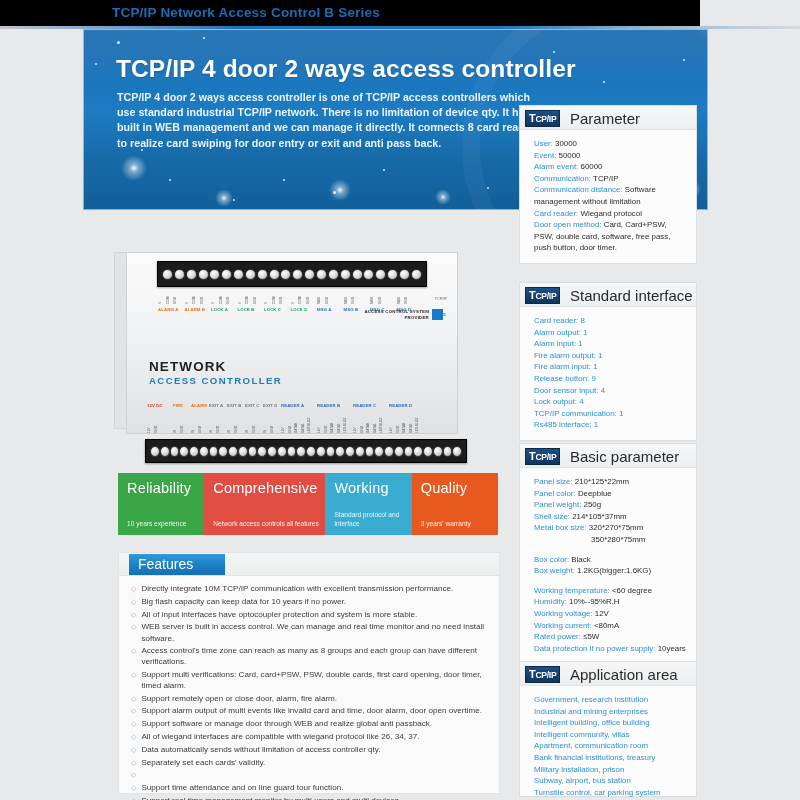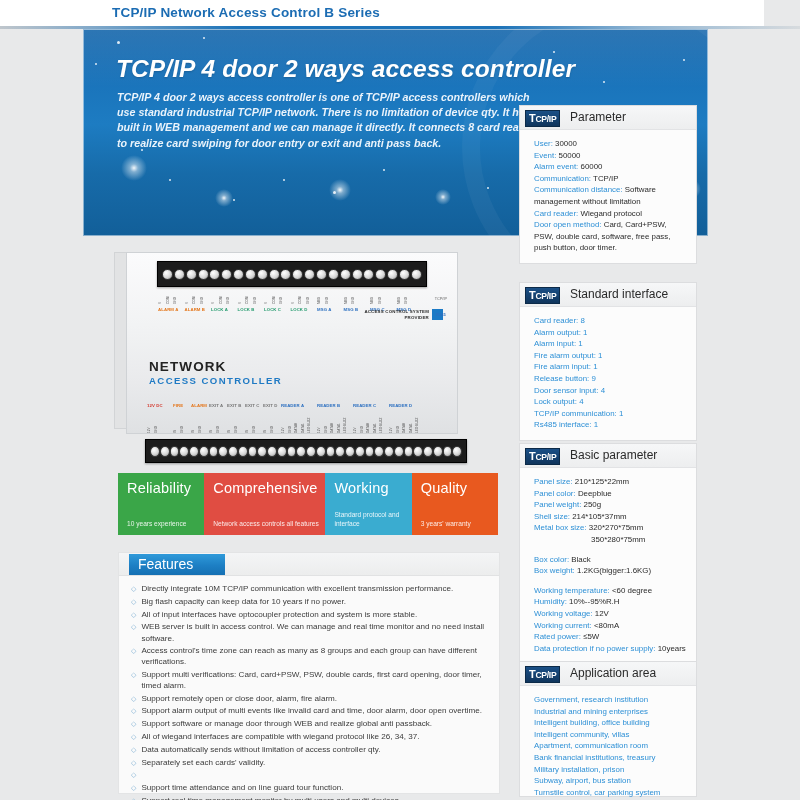--- a/index.html
+++ b/index.html
@@ -5,40 +5,39 @@
   html,body{margin:0;padding:0;}
   body{
     width:800px;height:800px;overflow:hidden;
     background:#e8e9ea;
     font-family:"Liberation Sans", sans-serif;
     -webkit-font-smoothing:antialiased;
   }
   .page{position:relative;width:800px;height:800px;}
 
   
-  .topbar{position:absolute;left:0;top:0;width:764px;height:28px;background:#ffffff;}
+  .topbar{position:absolute;left:0;top:0;width:700px;height:28px;background:#000000;}
   .topbar .title{
     position:absolute;left:112px;top:5px;
     font-size:13.5px;font-weight:bold;color:#1b6cb3;letter-spacing:.2px;
   }
   .topbar .rule{
     position:absolute;left:0;top:26px;width:800px;height:3px;
     background:linear-gradient(to right,#bfc6cc 0%, #7ea7c9 12%, #1b72b8 30%, #1b72b8 62%, #8fb4d2 80%, #d7dbde 100%);
   }
 
   
   .hero{
-    position:absolute;left:83px;top:29px;width:625px;height:207px;
+    position:absolute;left:83px;top:29px;width:625px;height:181px;
     background:
       radial-gradient(circle at 92% 74%, rgba(255,255,255,.30) 0 2px, rgba(255,255,255,0) 14px),
       radial-gradient(circle at 86% 60%, rgba(255,255,255,.22) 0 3px, rgba(255,255,255,0) 20px),
       linear-gradient(to bottom,#1566ab 0%, #1a74bb 26%, #1d7cc2 46%, #176ba9 70%, #125f99 100%);
     overflow:hidden;
     box-shadow:0 0 0 1px rgba(255,255,255,.5) inset;
-    font-style:italic;
   }
   .hero .sheen{
     position:absolute;left:0;top:0;width:100%;height:58px;
     background:linear-gradient(to bottom,rgba(255,255,255,.10),rgba(255,255,255,0));
   }
   .hero .arc{
     position:absolute;right:-70px;top:-40px;width:280px;height:280px;border-radius:50%;
     border:18px solid rgba(255,255,255,.045);
   }
   .dot{position:absolute;border-radius:50%;background:#fff;}
@@ -108,21 +107,21 @@
   
   .panel{position:absolute;left:519px;width:178px;background:#fcfcfc;border:1px solid #dcdddf;box-sizing:border-box;}
   .panel-head{position:relative;height:23px;background:linear-gradient(to bottom,#f6f7f8,#edeeef);border-bottom:1px solid #e2e3e5;}
   .badge{
     position:absolute;left:5px;top:4px;height:15px;padding:0 3px;
     background:linear-gradient(to bottom,#1a4f86,#10355c);
     color:#fff;font-size:8.6px;font-weight:bold;line-height:15px;letter-spacing:-.3px;
     border:1px solid #0c2a48;
   }
   .badge .big{font-size:11px;}
-  .panel-title{position:absolute;left:50px;top:4px;font-size:12px;color:#2a2a2a;}
+  .panel-title{position:absolute;left:50px;top:4px;font-size:15px;color:#2a2a2a;}
   .panel-body{padding:8px 5px 9px 14px;}
   .spec{font-size:7.9px;line-height:11.6px;color:#2b2b2b;}
   .k{color:#2e90d6;}
   .v{color:#2b2b2b;}
   .allblue{color:#2e90d6;}
   .spacer{height:8px;}
   .indent{padding-left:57px;}
 </style>
 </head>
 <body>

